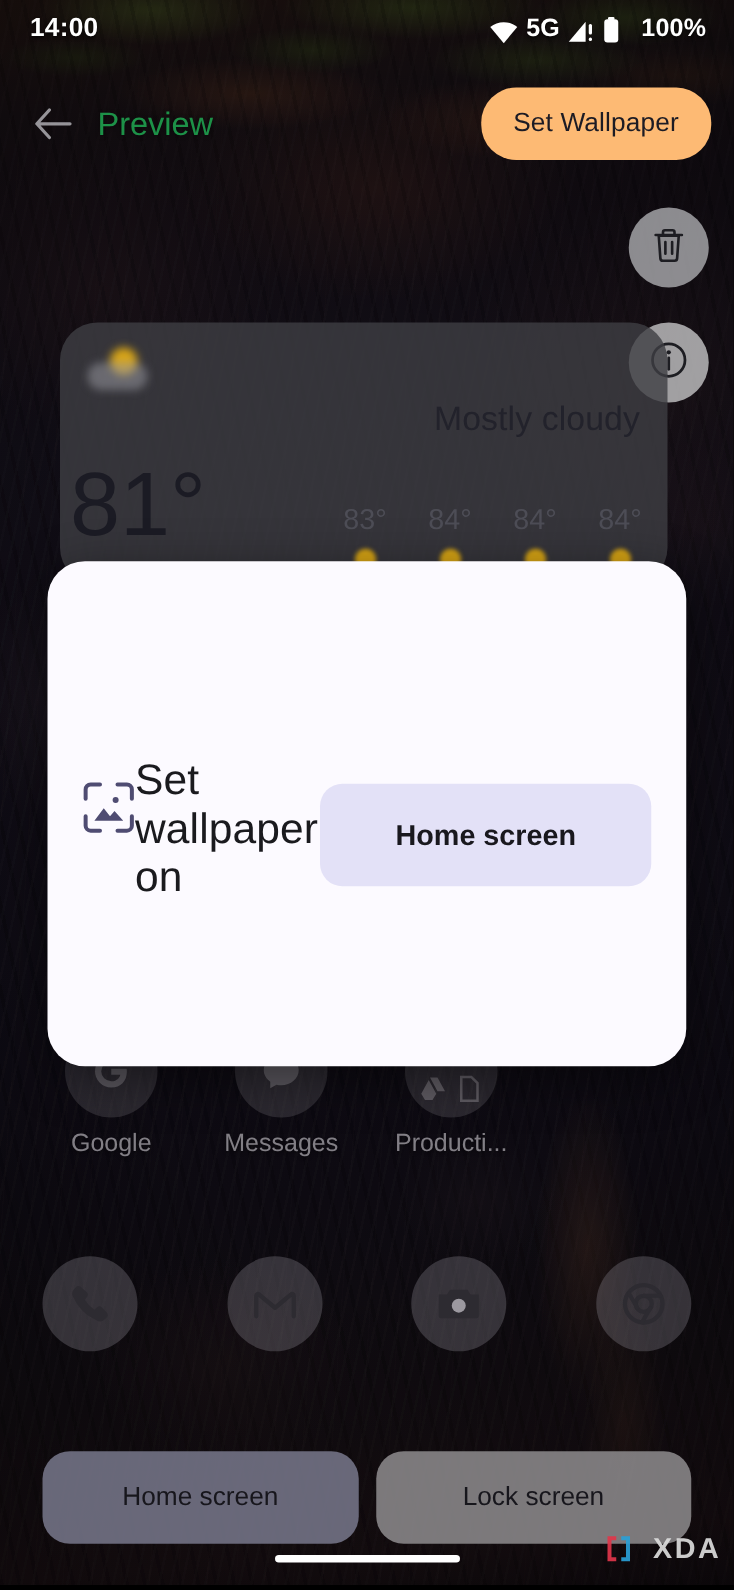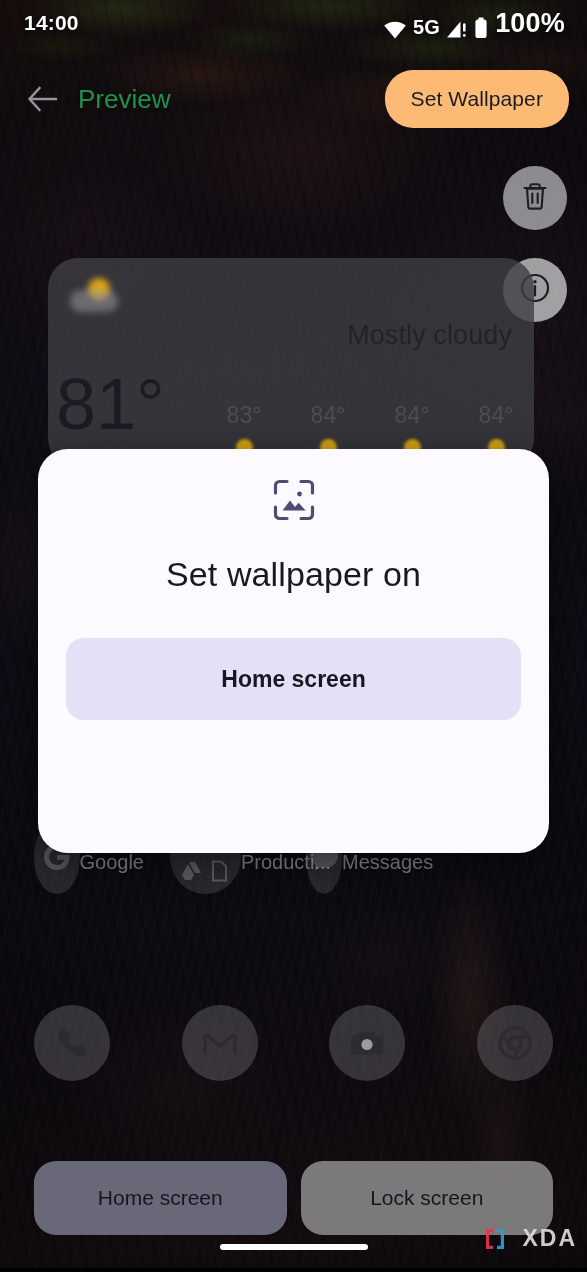--- a/index.html
+++ b/index.html
@@ -82,21 +82,21 @@
   .statusbar{
     position:absolute; top:0; left:0; right:0; height:46px;
     display:flex; align-items:center; justify-content:space-between;
     padding:0 22px 0 24px; color:#fff;
     font-size:21px; font-weight:700; letter-spacing:.2px;
     text-shadow:0 1px 3px rgba(0,0,0,.75);
   }
   .sb-right{ display:flex; align-items:flex-end; gap:6px; }
   .sb-right svg{ display:block; }
   .net-label{ font-size:20px; font-weight:700; }
-  .batt-label{ font-size:27px; font-weight:700; margin-left:1px; }
+  .batt-label{ font-size:20px; font-weight:700; margin-left:11px; }
 
   
   .appbar{
     position:absolute; top:66px; left:0; right:0; height:66px;
     display:flex; align-items:center; padding:0 20px;
   }
   .back-btn{
     width:44px; height:44px; display:flex; align-items:center; justify-content:center;
     opacity:.62;
   }
@@ -147,35 +147,35 @@
   .w-cond{
     position:absolute; right:22px; top:62px;
     color:#22222b; font-size:27px; letter-spacing:.1px;
   }
   .w-temp{
     position:absolute; left:8px; top:110px;
     color:#1b1b24; font-size:72px; font-weight:400; line-height:1;
   }
   .w-forecast{
     position:absolute; right:16px; top:144px;
-    display:flex; gap:40px;
+    display:flex; gap:24px;
   }
   .w-fc{ display:flex; flex-direction:column; align-items:center; width:44px; }
   .w-fc-t{ color:#4d4d56; font-size:23px; }
   .w-fc-i{
     margin-top:10px; width:17px; height:17px; border-radius:50%;
     background:#d4a214; filter:blur(1.6px);
   }
 
   
   .app-row{
     position:absolute; left:0; right:0; top:820px;
     display:flex; justify-content:flex-start; padding-left:34px; gap:26px;
   }
-  .app{ width:110px; display:flex; flex-direction:row; align-items:center; }
+  .app{ width:110px; display:flex; flex-direction:column; align-items:center; }
   .app-ic{
     width:74px; height:74px; border-radius:50%;
     background:rgba(128,124,130,.26);
     display:flex; align-items:center; justify-content:center;
   }
   .app-lbl{
     margin-top:10px; color:#c9c6cc; font-size:20px; opacity:.62;
     white-space:nowrap; text-shadow:0 1px 3px rgba(0,0,0,.7);
   }
   .folder-ic{
@@ -226,22 +226,22 @@
   .xda-word{
     color:#dcdcdc; font-size:23px; font-weight:700; letter-spacing:2px;
   }
 
   
   .dialog{
     position:absolute; left:38px; top:449px;
     width:511px; height:404px;
     background:#fcfaff; border-radius:30px;
     box-shadow:0 10px 40px rgba(0,0,0,.45);
-    display:flex; flex-direction:column; align-items:center;
-    padding:30px 28px 26px;
+    display:flex; flex-direction:row; align-items:center;
+    padding:16px 28px 26px;
   }
   .dlg-icon{ width:42px; height:42px; display:block; }
   .dlg-title{
     margin-top:34px; color:#1a1a1e;
     font-size:34px; font-weight:400; letter-spacing:.1px;
   }
   .dlg-opts{ margin-top:44px; width:100%; display:flex; flex-direction:column; gap:10px; }
   .dlg-opt{
     width:100%; height:82px; border:none; border-radius:18px;
     background:#e3e1f7; color:#19181e;
@@ -346,44 +346,44 @@
   <div class="app-row">
     <div class="app">
       <span class="app-ic">
         <svg width="36" height="36" viewBox="0 0 36 36">
             <path d="M18 15.6v5.1h7.2c-.3 1.8-2.2 5.3-7.2 5.3a8 8 0 1 1 0-16 7 7 0 0 1 5 1.9l3.5-3.4A12.3 12.3 0 0 0 18 5a13 13 0 1 0 0 26c7.5 0 12.5-5.3 12.5-12.7 0-.9-.1-1.6-.2-2.3H18z" fill="#5a575e"></path>
           </svg>
       </span>
       <span class="app-lbl">Google</span>
     </div>
     <div class="app">
+      <span class="app-ic">
+        <svg width="36" height="36" viewBox="0 0 36 36">
+            <path d="M18 5C10.3 5 4 10.4 4 17c0 3.8 2 7.1 5.2 9.3v5.3l5-2.8c1.2.3 2.5.4 3.8.4 7.7 0 14-5.4 14-12.2S25.7 5 18 5z" fill="#5a575e"></path>
+          </svg>
+      </span>
+      <span class="app-lbl">Messages</span>
+    </div>
+    <div class="app">
       <span class="folder-ic">
         <svg class="folder-mini" viewBox="0 0 24 24">
             <path d="M2 6.5 12 14l10-7.5V19H2V6.5zM2 5h20l-10 7.5L2 5z" fill="#6c686f"></path>
           </svg>
         <svg class="folder-mini" viewBox="0 0 24 24">
             <rect x="3" y="4.5" width="18" height="16" rx="2" fill="none" stroke="#6c686f" stroke-width="2"></rect>
             <path d="M3 9h18" stroke="#6c686f" stroke-width="2"></path>
           </svg>
         <svg class="folder-mini" viewBox="0 0 24 24">
             <path d="M9 3h6l6 11H15L9 3zM8 5l6 11-3 5H5l-3-5L8 5z" fill="#6c686f"></path>
           </svg>
         <svg class="folder-mini" viewBox="0 0 24 24">
             <path d="M6 2.5h8l5 5v14H6v-19z" fill="none" stroke="#6c686f" stroke-width="2"></path>
           </svg>
       </span>
       <span class="app-lbl">Producti...</span>
-    </div>
-    <div class="app">
-      <span class="app-ic">
-        <svg width="36" height="36" viewBox="0 0 36 36">
-            <path d="M18 5C10.3 5 4 10.4 4 17c0 3.8 2 7.1 5.2 9.3v5.3l5-2.8c1.2.3 2.5.4 3.8.4 7.7 0 14-5.4 14-12.2S25.7 5 18 5z" fill="#5a575e"></path>
-          </svg>
-      </span>
-      <span class="app-lbl">Messages</span>
     </div>
   </div>
 
   <div class="dock">
     <span class="dock-ic">
       <svg width="40" height="40" viewBox="0 0 40 40">
           <path d="M12.6 6.5c-1.1-1-2.8-.9-3.8.2l-2 2.3c-1.2 1.4-1.4 3.4-.5 5A37 37 0 0 0 26 33.6c1.7.9 3.7.7 5-.6l2.3-2c1.1-1 1.2-2.7.2-3.8l-4-4.3a2.7 2.7 0 0 0-3.7-.2l-2.3 2a27 27 0 0 1-7.9-7.9l2-2.3c1-1.1.9-2.8-.2-3.8l-4.8-4.2z" fill="#2d2b31"></path>
         </svg>
     </span>
     <span class="dock-ic">

